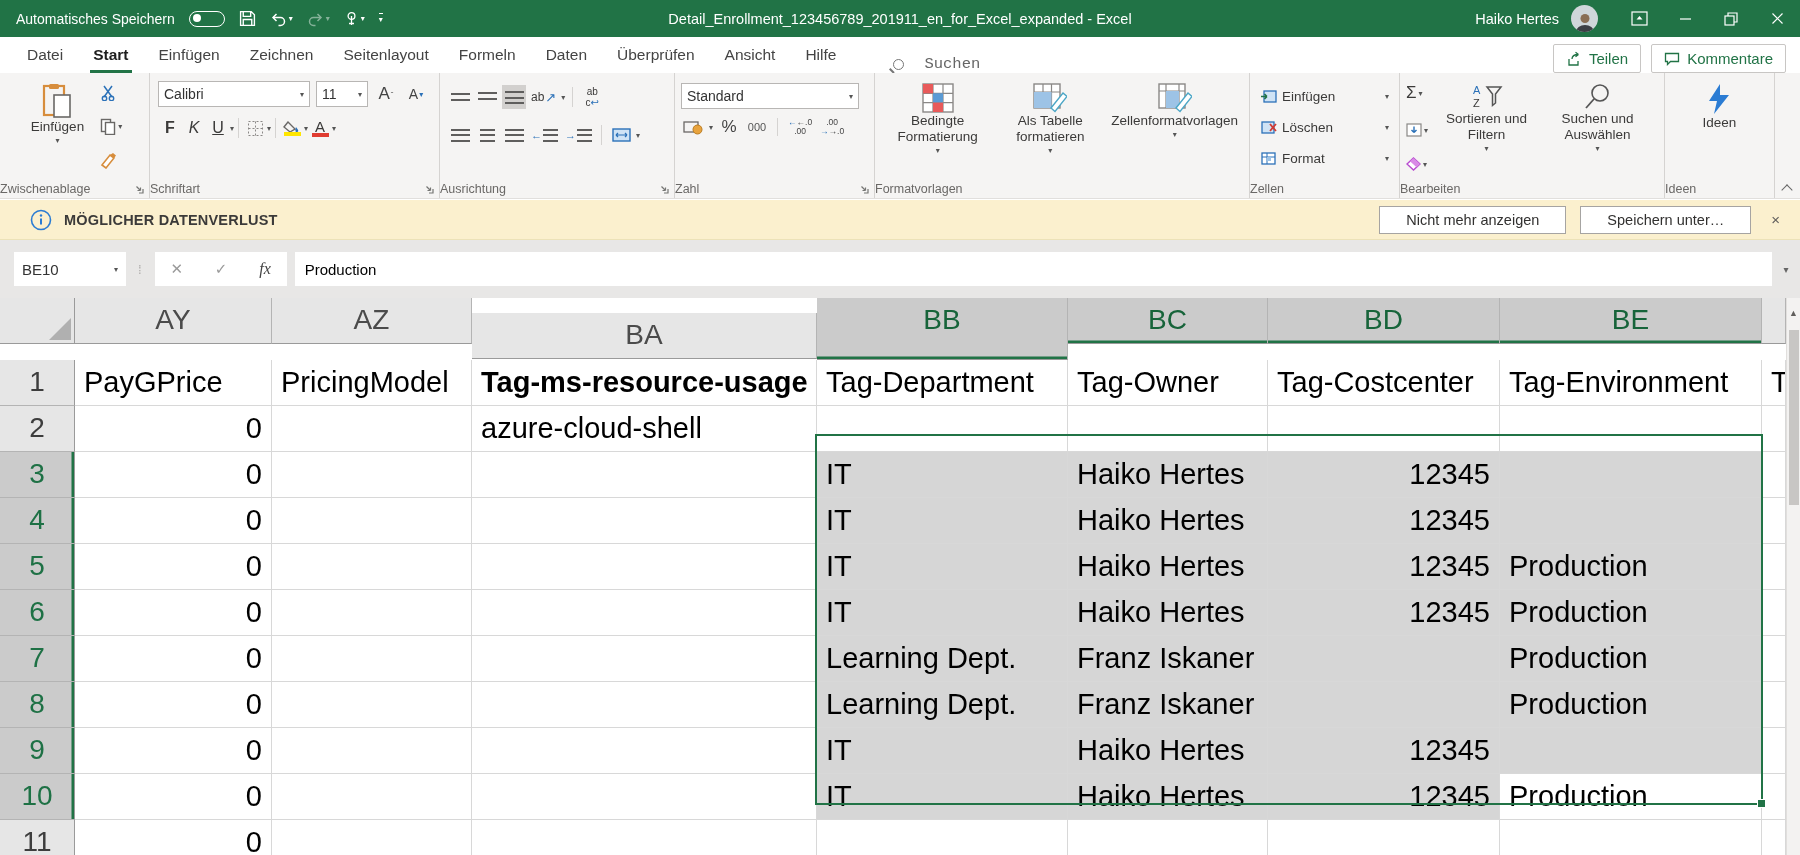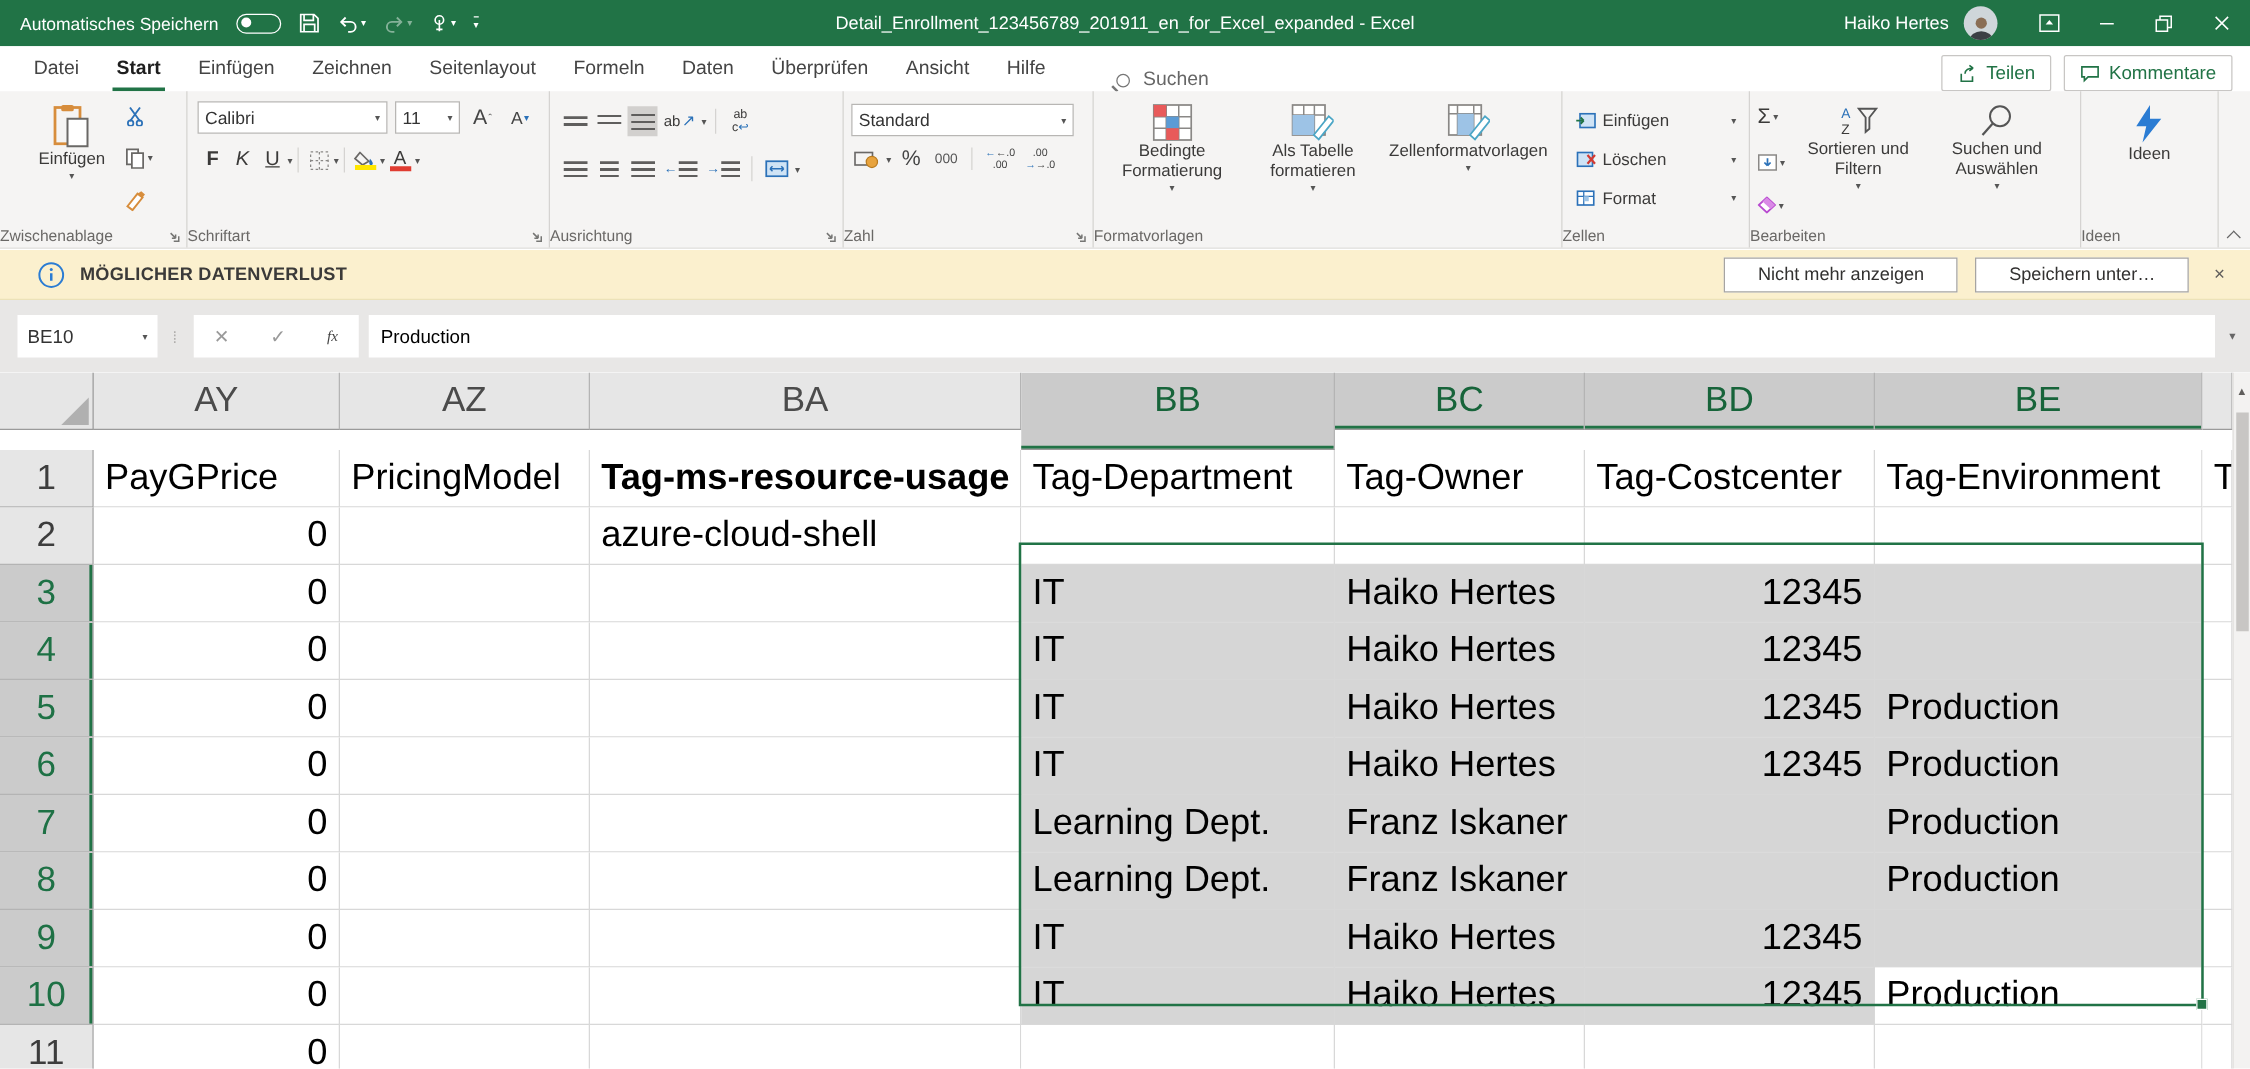--- a/index.html
+++ b/index.html
@@ -24,21 +24,21 @@
     display:flex; align-items:flex-end; justify-content:center; margin-right:18px; }
   .winbtn { width:46px; height:37px; display:flex; align-items:center; justify-content:center; font-size:15px; }
 
   
   .tabrow { position:absolute; top:37px; left:0; width:100%; height:36px; background:#fff;
     display:flex; align-items:flex-end; font-size:15.5px; color:#444; }
   .tabs { display:flex; align-items:center; gap:0; padding-left:12px; height:100%; }
   .tab { padding:0 15px; height:100%; display:flex; align-items:center; position:relative; white-space:nowrap; }
   .tab.active { font-weight:bold; color:#1e1e1e; }
   .tab.active::after { content:""; position:absolute; left:12px; right:12px; bottom:0; height:3px; background:#217346; }
-  .search { display:flex; align-items:center; gap:10px; margin-left:42px; color:#666; }
+  .search { display:flex; align-items:center; gap:20px; margin-left:42px; color:#666;font-family:Liberation Mono, monospace; }
   .mag { width:11px; height:11px; border:1.6px solid #767676; border-radius:50%; position:relative; display:inline-block; }
   .mag::after { content:""; position:absolute; width:6px; height:1.6px; background:#767676;
     transform:rotate(45deg); left:-5px; top:10px; }
   .tr-right { margin-left:auto; display:flex; gap:10px; padding-right:14px; }
   .pillbtn { display:flex; align-items:center; gap:7px; border:1px solid #c8c6c4; border-radius:2px;
     height:29px; padding:0 12px; color:#217346; font-size:15px; background:#fff; }
 
   
   .ribbon { position:absolute; top:73px; left:0; width:100%; height:126px; background:#f5f4f3;
     border-bottom:1px solid #e1dfdd; display:flex; }
@@ -81,21 +81,21 @@
   .warn-x { color:#605e5c; font-size:15px; padding:0 6px; }
 
   
   .fbar { position:absolute; top:240px; left:0; width:100%; height:58px; background:#e8e7e6;
     display:flex; align-items:center; }
   .namebox { margin-left:14px; width:112px; height:34px; background:#fff; display:flex;
     align-items:center; font-size:15px; color:#333; padding:0 8px; justify-content:space-between; }
   .fx-sep { color:#b0aeac; font-size:13px; margin:0 12px; letter-spacing:1px; }
   .fx-box { width:132px; height:34px; background:#fff; display:flex; align-items:center;
     justify-content:space-around; color:#9a9a9a; font-size:15px; }
-  .fx-it { font-family:"Liberation Serif",serif; font-style:italic; color:#444; font-size:12px; }
+  .fx-it { font-family:"Liberation Serif",serif; font-style:italic; color:#444; font-size:16px; }
   .fx-field { margin-left:8px; flex:1; height:34px; background:#fff; display:flex; align-items:center;
     font-size:15px; color:#000; padding-left:10px; }
   .fbar-dd { width:28px; text-align:center; color:#666; font-size:10px; }
 
   
   .grid { position:absolute; top:298px; left:0; width:1800px; height:557px; background:#fff; overflow:hidden; font-size:29px; }
   .ghr { display:flex; }
   .corner { background:#e6e6e6; border-right:1px solid #9a9a9a; border-bottom:1px solid #9a9a9a; position:relative; flex:none; }
   .corner::after { content:""; position:absolute; right:3px; bottom:3px; width:0; height:0;
     border-left:22px solid transparent; border-bottom:22px solid #b0b0b0; }
@@ -572,21 +572,21 @@
     <div class="fx-field">Production</div>
     <span class="fbar-dd">▾</span>
   </div>
 
   <div class="grid" id="grid">
     <div id="grid-table">
         <div class="ghr">
           <div class="corner" style="width: 75px; height: 46px;"></div>
           <div class="ch" style="width: 197px; height: 46px; line-height: 44px;">AY</div>
           <div class="ch" style="width: 200px; height: 46px; line-height: 44px;">AZ</div>
-          <div class="ch" style="width: 345px; height: 46px; line-height: 44px;">BA</div>
+          <div class="ch" style="width: 345px; height: 46px; line-height: 44px; margin-top: 15px;">BA</div>
           <div class="ch sel" style="width: 251px; height: 62px; line-height: 44px;">BB</div>
           <div class="ch sel" style="width: 200px; height: 46px; line-height: 44px;">BC</div>
           <div class="ch sel" style="width: 232px; height: 46px; line-height: 44px;">BD</div>
           <div class="ch sel" style="width: 262px; height: 46px; line-height: 44px;">BE</div>
           <div class="ch" style="width: 24px; height: 46px; line-height: 44px;"></div>
         </div>
         <div class="gr">
           <div class="rh" style="width: 75px; height: 46px; line-height: 44px;">1</div>
           <div class="gc" style="width: 197px; height: 46px; line-height: 44px;">PayGPrice</div>
           <div class="gc" style="width: 200px; height: 46px; line-height: 44px;">PricingModel</div>

